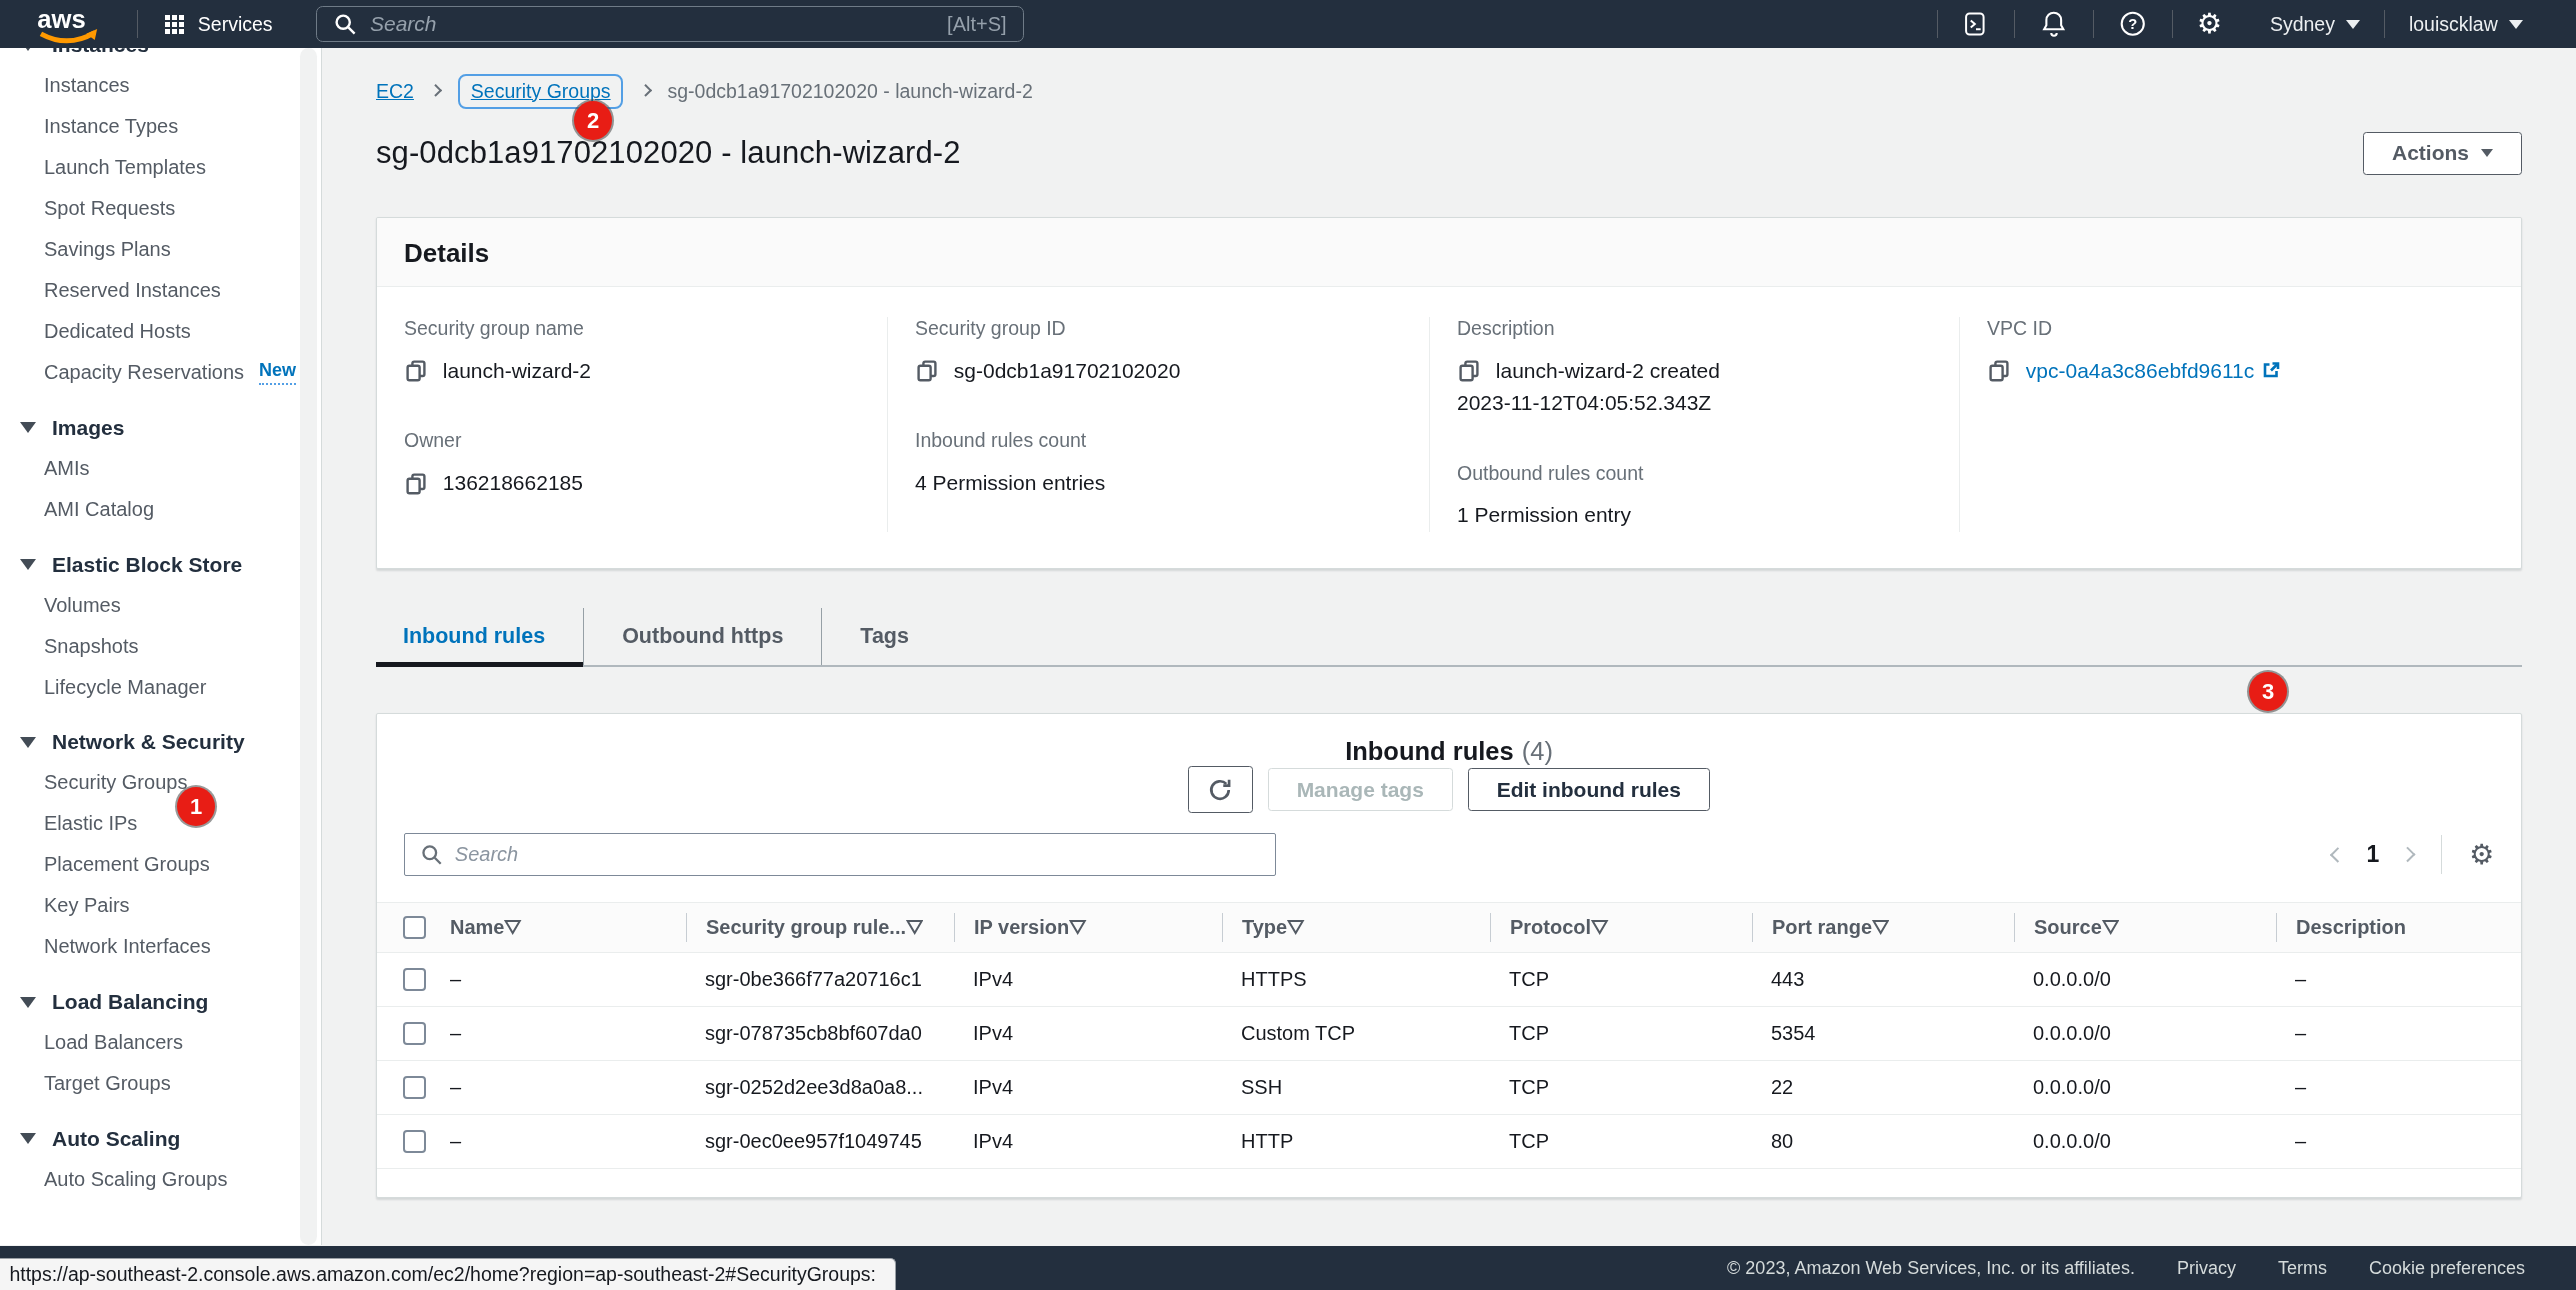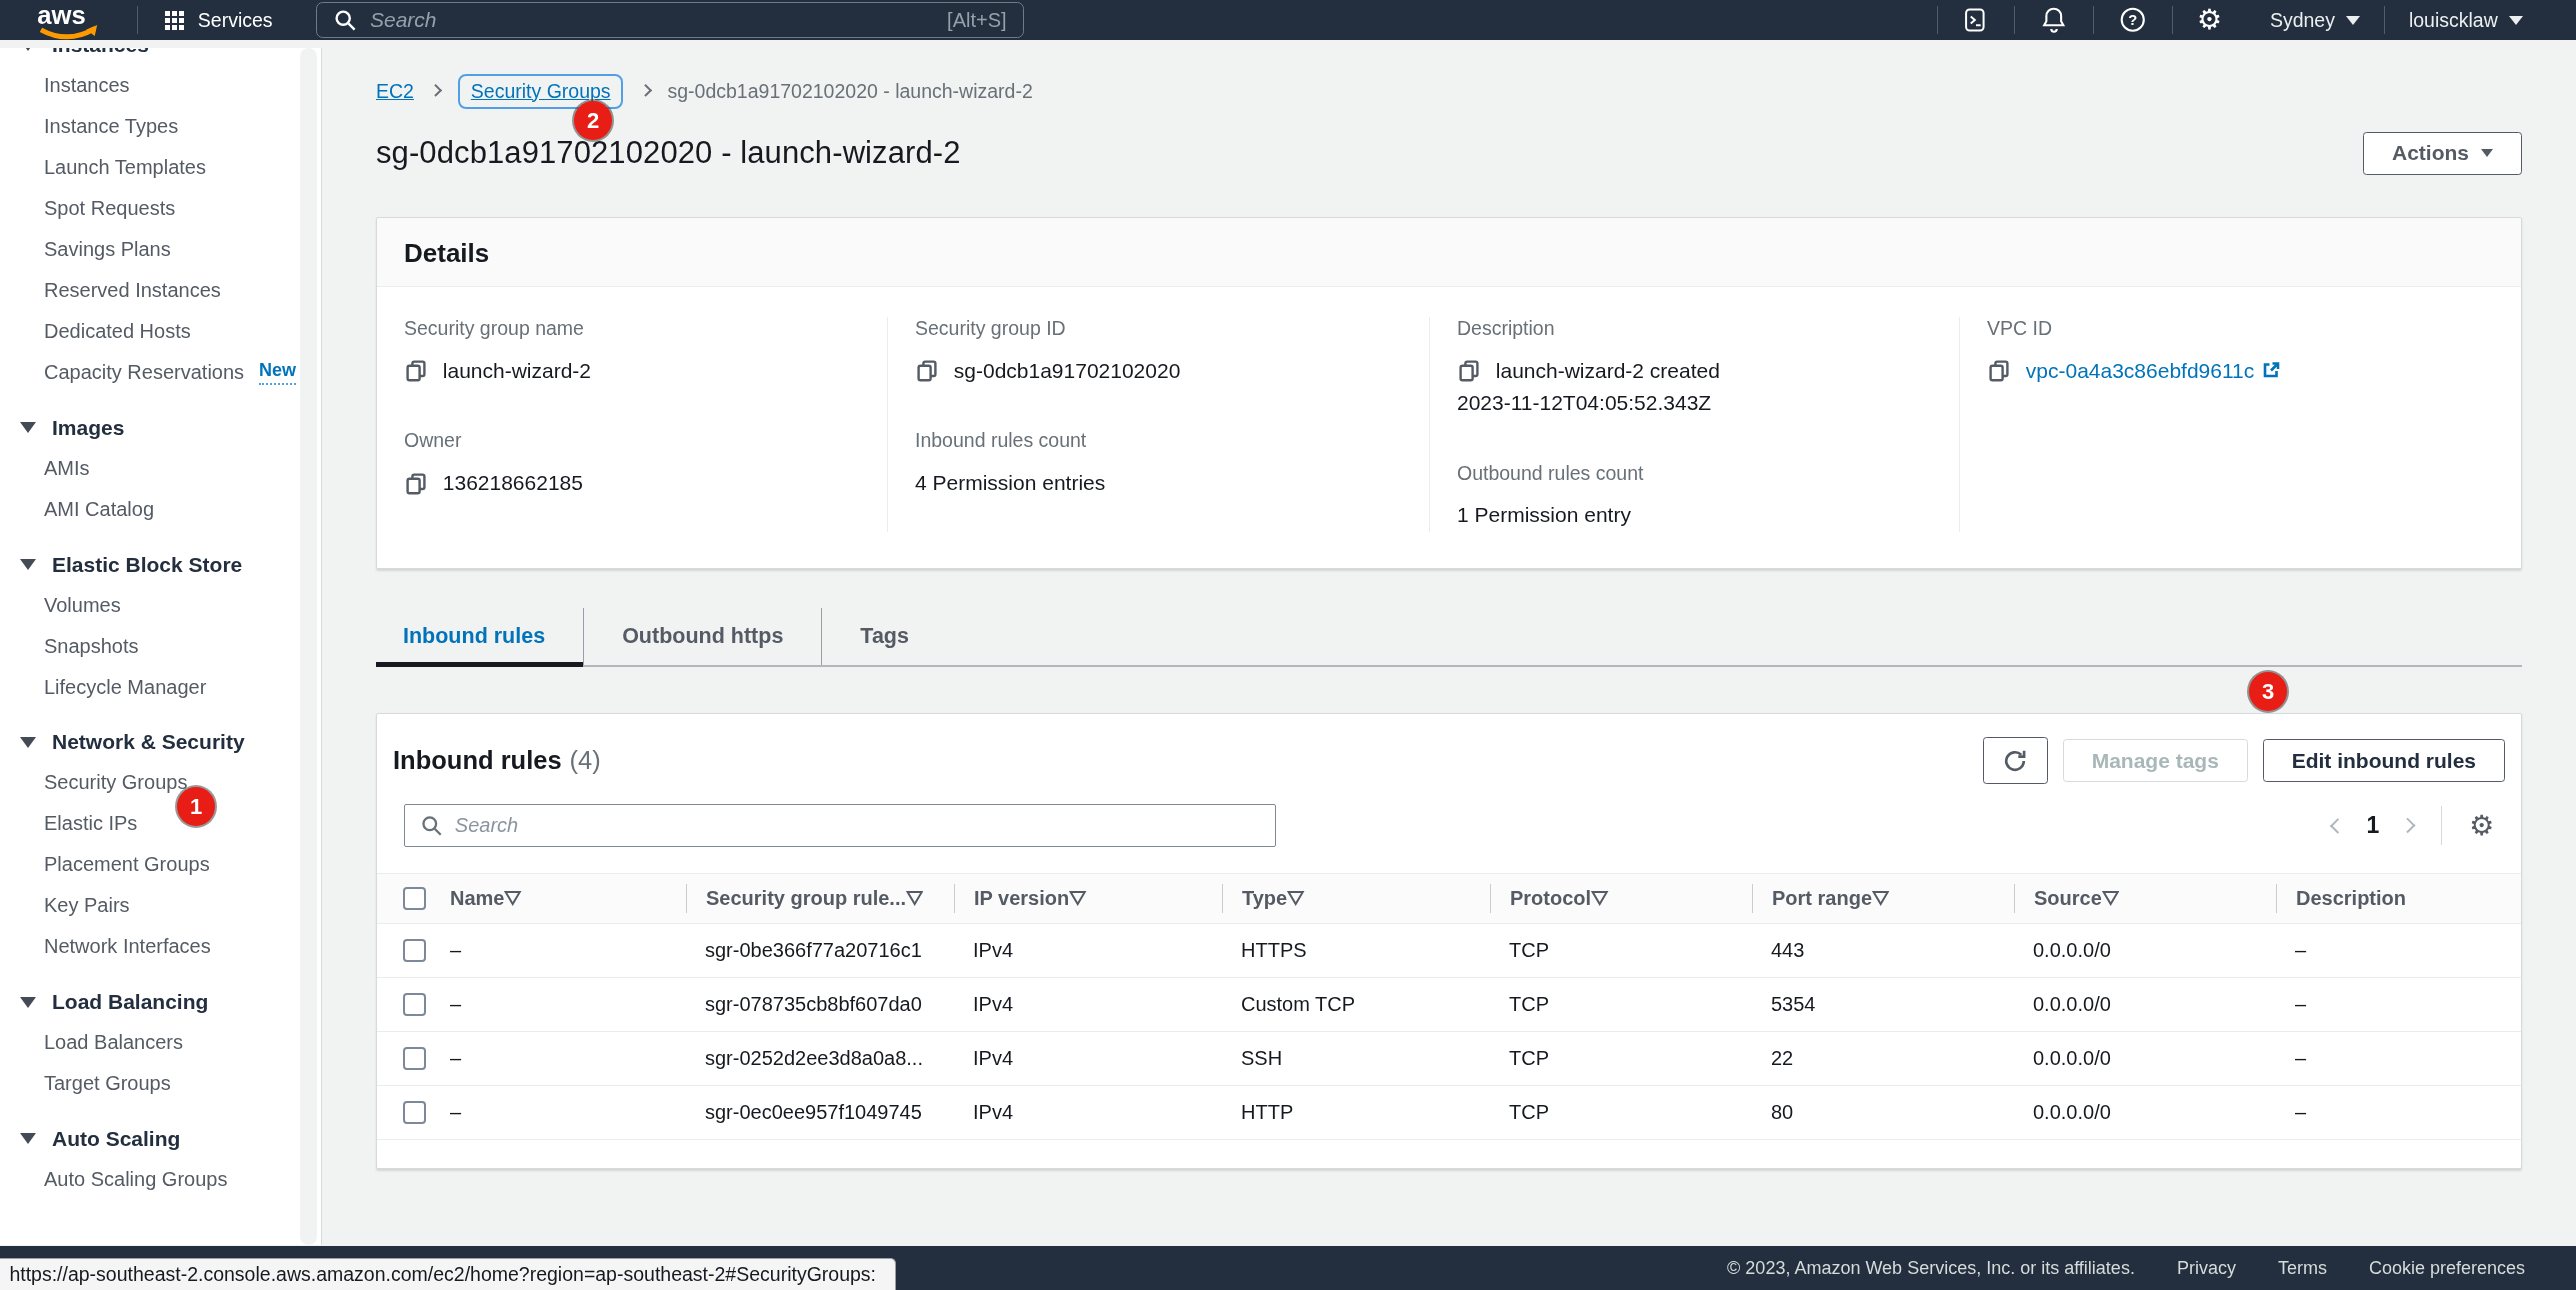--- a/index.html
+++ b/index.html
@@ -3,21 +3,21 @@
 <meta charset="utf-8">
 <style>
   * { margin:0; padding:0; box-sizing:border-box; }
   html,body { width:2576px; height:1290px; overflow:hidden; }
   body {
     font-family:"Liberation Sans","DejaVu Sans",sans-serif;
     background:#f1f2f2; position:relative; font-size:20px; color:#16191f;
   }
   
   .topnav {
-    position:absolute; top:0; left:0; width:2576px; height:40px;
+    position:absolute; top:0; left:0; width:2576px; height:48px;
     background:#232f3e; display:flex; align-items:center; z-index:30;
   }
   .nav-left { display:flex; align-items:center; padding-left:32px; }
   .aws-logo { margin-right:25.5px; display:flex; align-items:center; }
   .nav-divider { width:1.3px; height:28px; background:#545b64; }
   .services { display:flex; align-items:center; gap:12px; margin:0 24px; color:#ffffff; font-size:19.5px; cursor:pointer; }
   .nav-search {
     margin-left:19px; width:708px; height:36px; border:1.3px solid #6f7b87; border-radius:6.7px;
     background:#232f3e; display:flex; align-items:center; padding:0 16px; gap:13.4px;
   }
@@ -86,21 +86,21 @@
   .ext-ic { display:inline-block; vertical-align:-2.7px; margin-left:6.7px; }
   
   .tabs { margin-top:39px; display:flex; border-bottom:2px solid #b0b8bd; height:59px; }
   .tab { position:relative; display:flex; align-items:center; padding:0 38px; font-size:21.5px; font-weight:bold; color:#545b64; cursor:pointer; }
   .tab.first { padding-left:27px; }
   .tab + .tab { border-left:1.3px solid #96a0a6; }
   .tab.active { color:#0073bb; }
   .tab.active::after { content:""; position:absolute; left:0; right:0; bottom:-2px; height:5.4px; background:#16191f; }
   
   .inbound-card { margin-top:46px; padding-top:23px; }
-  .inbound-head { display:flex; align-items:center; justify-content:space-between; padding:0 16px; }
+  .inbound-head { display:flex; align-items:center; justify-content:space-between; padding:0 27px;flex-direction:column; }
   .inbound-title { font-size:25.5px; color:#16191f; }
   .inbound-title b { font-weight:bold; }
   .inbound-count { color:#687078; font-weight:400; margin-left:8px; }
   .head-actions { display:flex; align-items:center; gap:14.8px; }
   .toolbar-row { display:flex; align-items:center; justify-content:space-between; padding:0 27px; margin-top:20px; }
   .search-box { width:872px; height:43px; border:1.3px solid #7d8998; border-radius:2px; background:#fff; display:flex; align-items:center; padding:0 14.8px; gap:12px; }
   .search-box input { flex:1; border:none; outline:none; font-size:20px; color:#16191f; font-family:"Liberation Sans",sans-serif; }
   .search-box input::placeholder { color:#8b95a0; font-style:italic; }
   .pagination { display:flex; align-items:center; gap:23px; }
   .pg-chev { width:11.4px; height:11.4px; border-top:2.7px solid #b0b8bd; border-right:2.7px solid #b0b8bd; cursor:pointer; }

